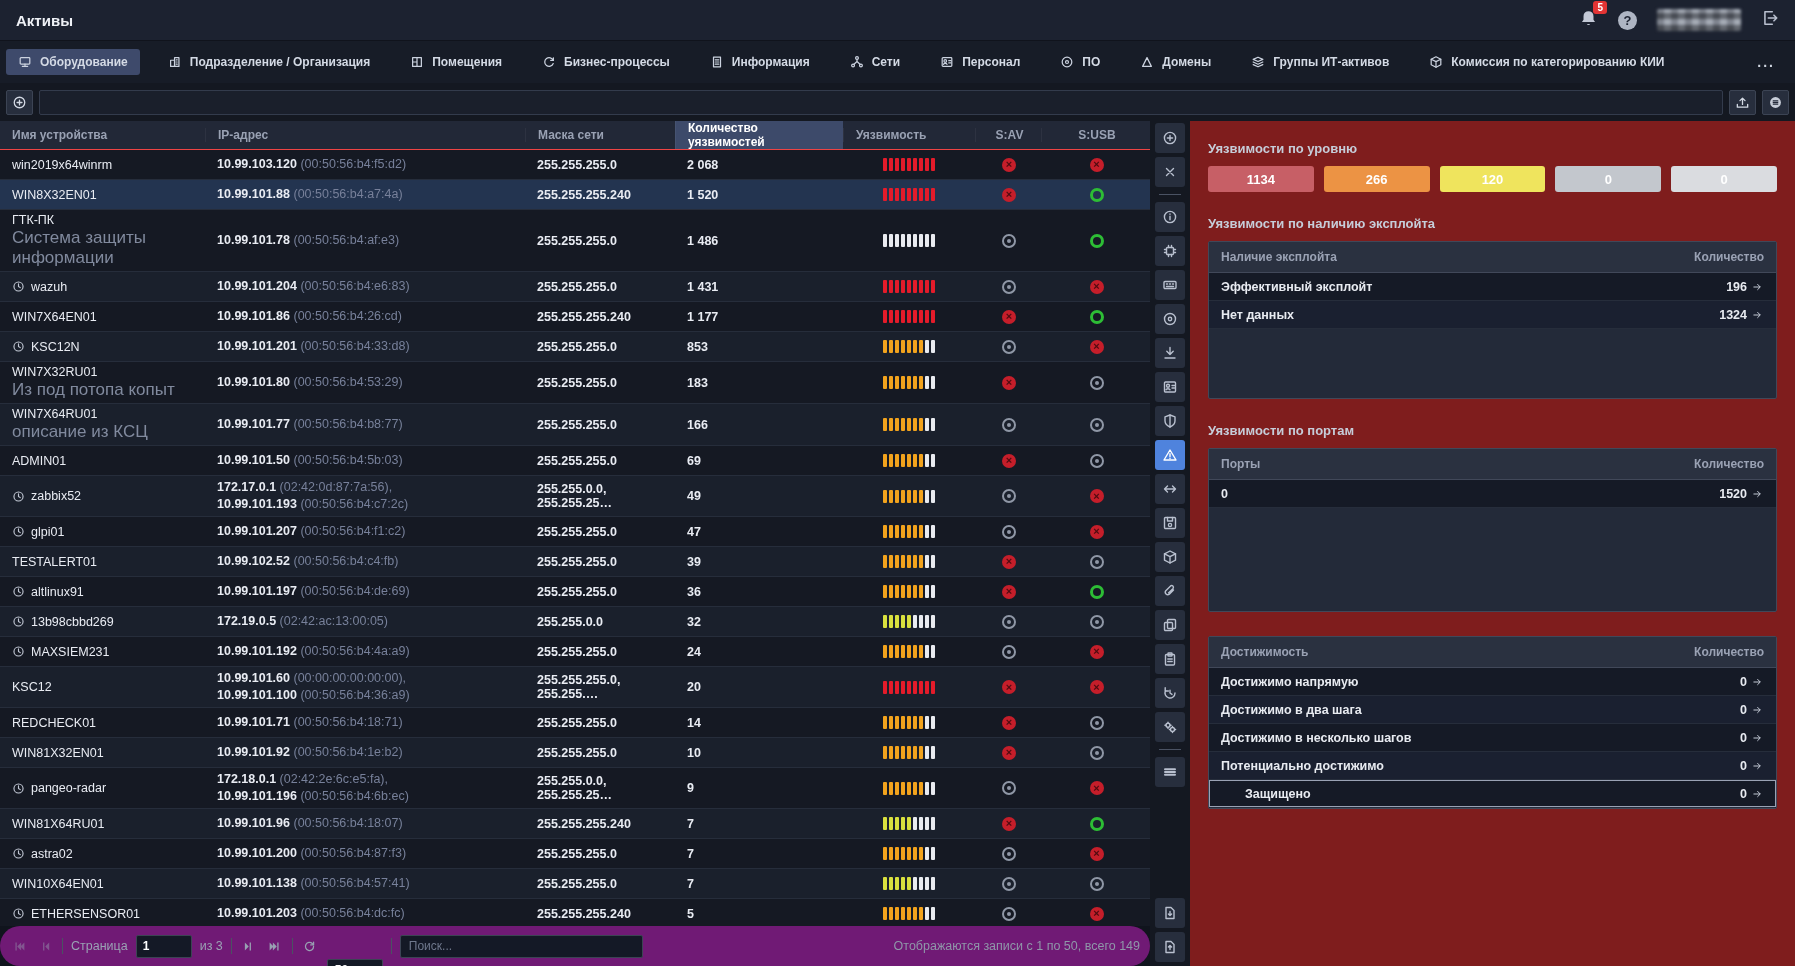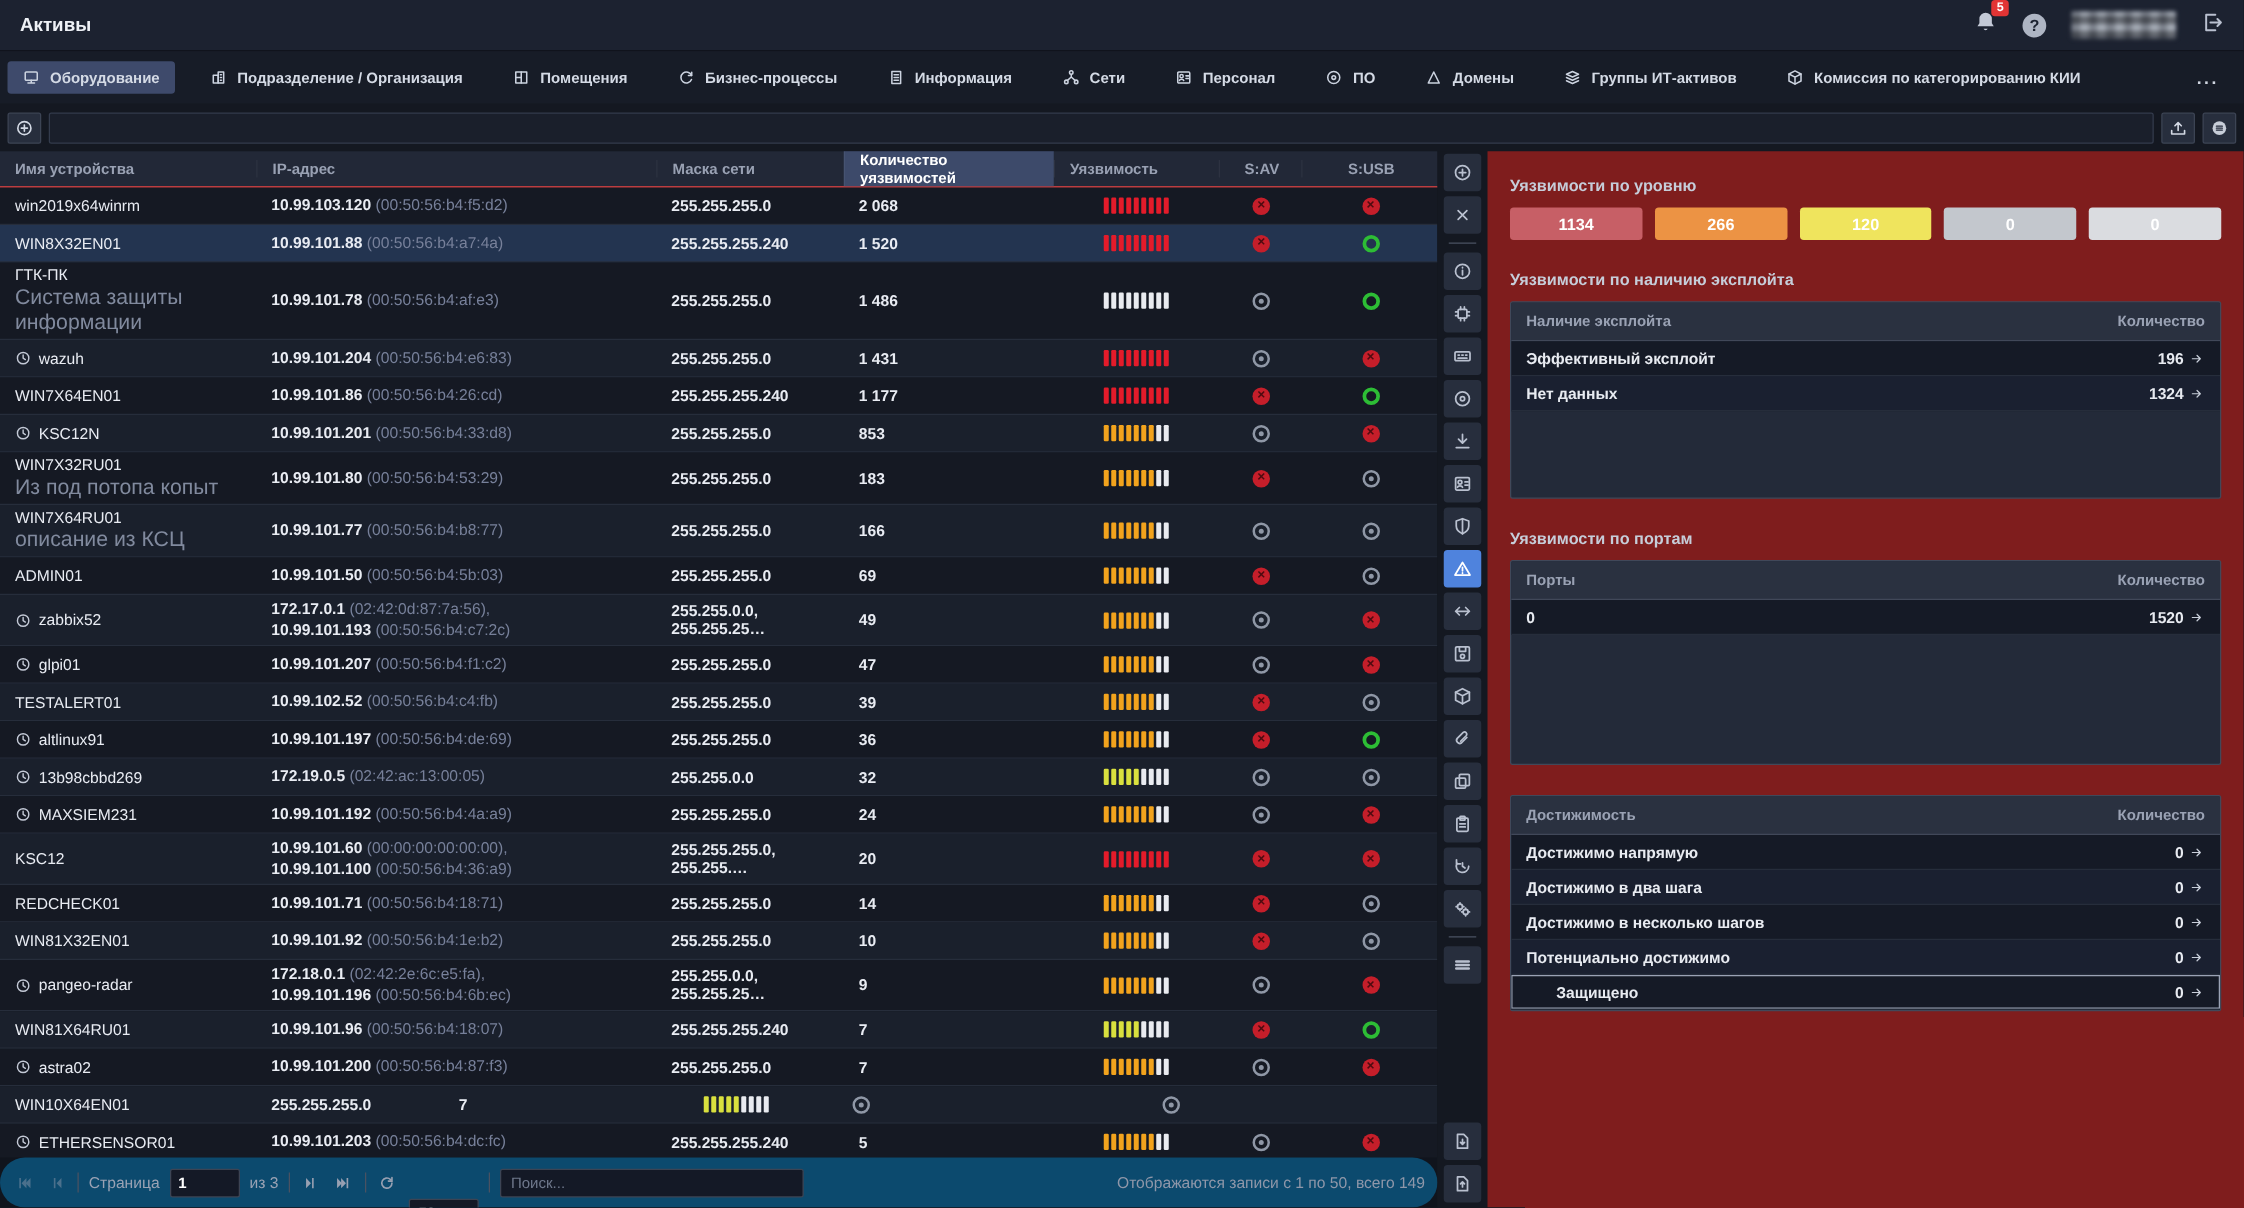--- a/index.html
+++ b/index.html
@@ -93,21 +93,21 @@
     padding:0 12px;color:#9aa2b4;font-size:12px;font-weight:bold;}
   .ch2{margin-left:auto;}
   .crow{display:flex;align-items:center;height:27px;padding:0 12px;font-size:12.5px;font-weight:bold;color:#e8ebf1;
     border-bottom:1px solid #262d3b;cursor:pointer;}
   .crow:nth-child(odd){background:#151a26;}
   .crow:nth-child(even){background:#1a2030;}
   .crow.focused{box-shadow:inset 0 0 0 1px #9aa2b4;padding-left:36px;}
   .cval{margin-left:auto;display:flex;align-items:center;gap:5px;}
   .goic svg{width:12px;height:12px;stroke:#c9cfda;stroke-width:1.3;}
   
-  .tfoot{height:40px;background:#0c4a6e;display:flex;align-items:center;padding:0 10px;gap:8px;flex:0 0 auto;
+  .tfoot{height:40px;background:#701a75;display:flex;align-items:center;padding:0 10px;gap:8px;flex:0 0 auto;
     font-size:12.5px;color:#9aa2b4;border-radius:20px;}
   .pgbtn{width:18px;height:18px;display:flex;align-items:center;justify-content:center;cursor:pointer;}
   .pgbtn svg{width:13px;height:13px;fill:#98a0b2;stroke:none;}
   .pgbtn.stroke svg{fill:none;stroke:#98a0b2;stroke-width:1.6;stroke-linecap:round;}
   .pgbtn.disabled{opacity:.45;}
   .vsep{width:1px;height:16px;background:#4a5262;}
   .pginput{width:42px;height:21px;background:#141926;border:1px solid #3c4454;border-radius:2px;color:#fff;
     font-family:"Liberation Sans",sans-serif;font-weight:bold;font-size:12px;padding:0 6px;outline:none;}
   .pgselect{width:56px;height:23px;background:#141926;border:1px solid #3c4454;border-radius:2px;display:flex;
     align-items:center;justify-content:space-between;padding:0 7px;cursor:pointer;color:#fff;font-weight:bold;font-size:12px;box-sizing:border-box;margin-top:48px;}
@@ -964,20 +964,23 @@
             <div class="td c-usb">
               <span class="st st-red"></span>
             </div>
           </div>
           <div class="tr">
             <div class="td c-name">
               <div class="nrow">
                 <span class="dname">WIN10X64EN01</span>
               </div>
             </div>
+            <div class="td c-ip">
+              <div class="ipline"><span class="ipv">10.99.101.138</span> <span class="mac">(00:50:56:b4:57:41)</span></div>
+            </div>
             <div class="td c-mask">255.255.255.0</div>
             <div class="td c-count">7</div>
             <div class="td c-vuln">
               <i class="seg yellow"></i>
               <i class="seg yellow"></i>
               <i class="seg yellow"></i>
               <i class="seg yellow"></i>
               <i class="seg yellow"></i>
               <i class="seg white"></i>
               <i class="seg white"></i>

